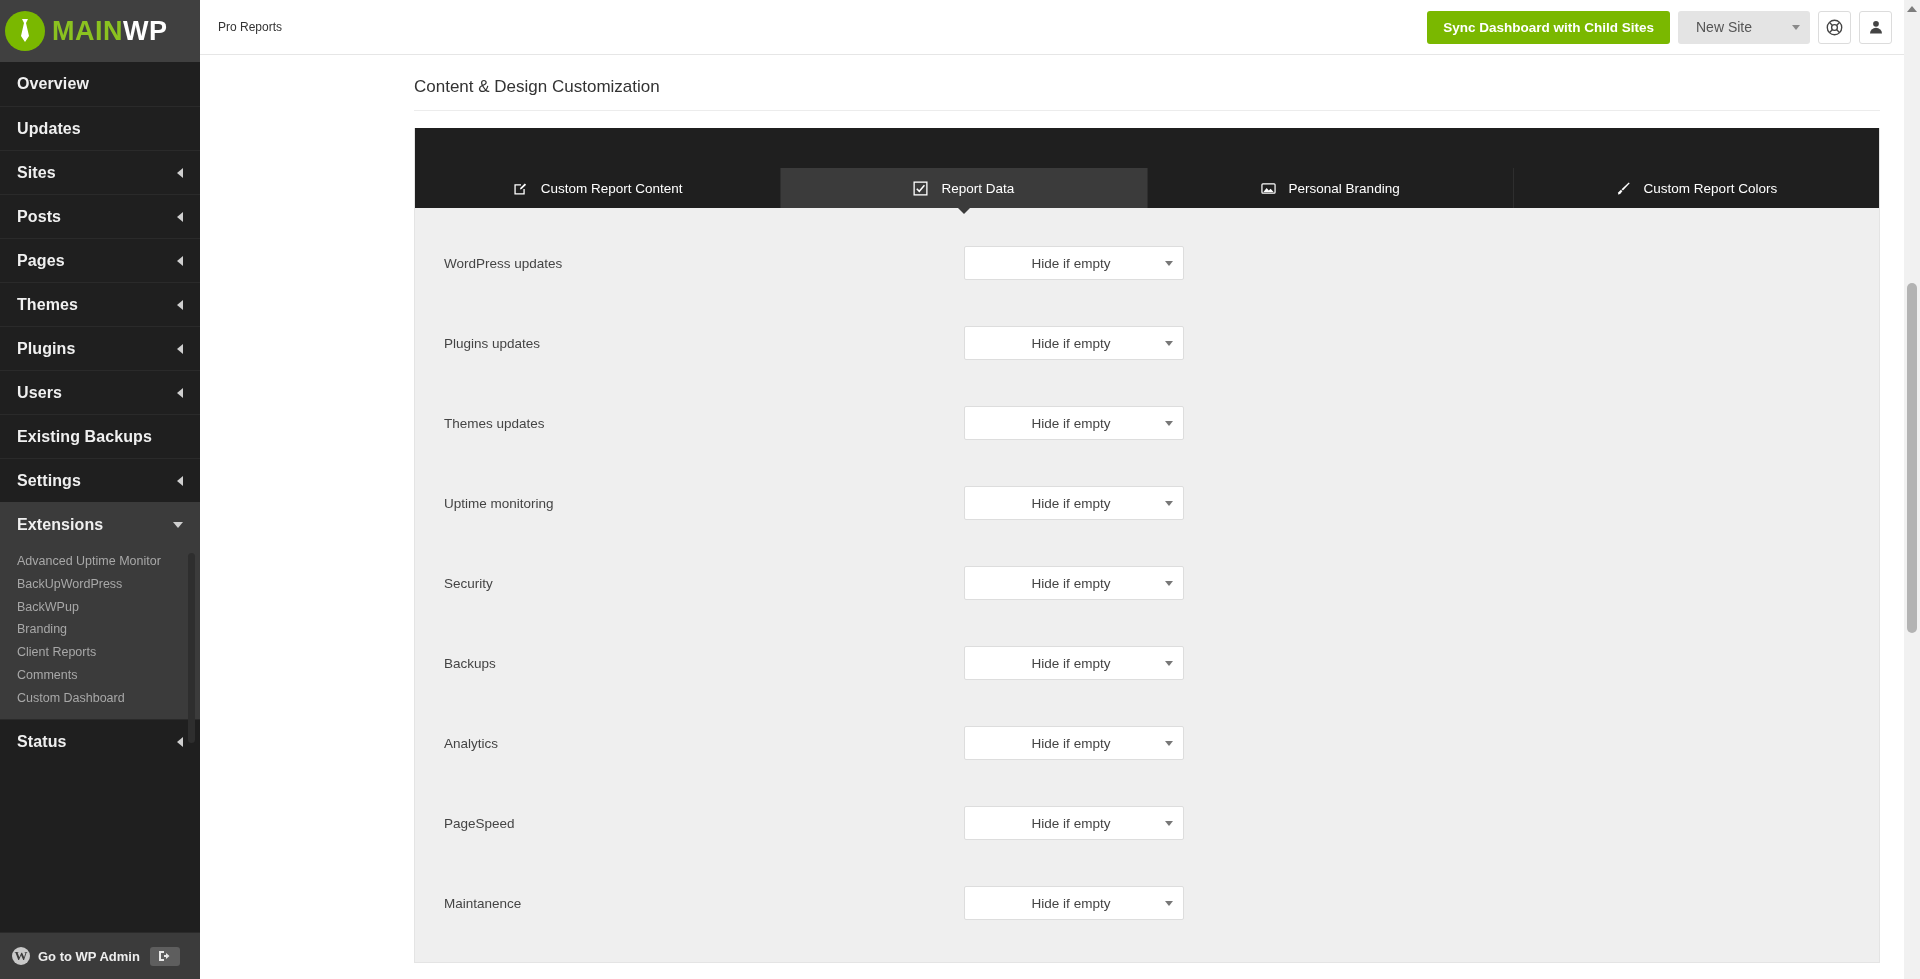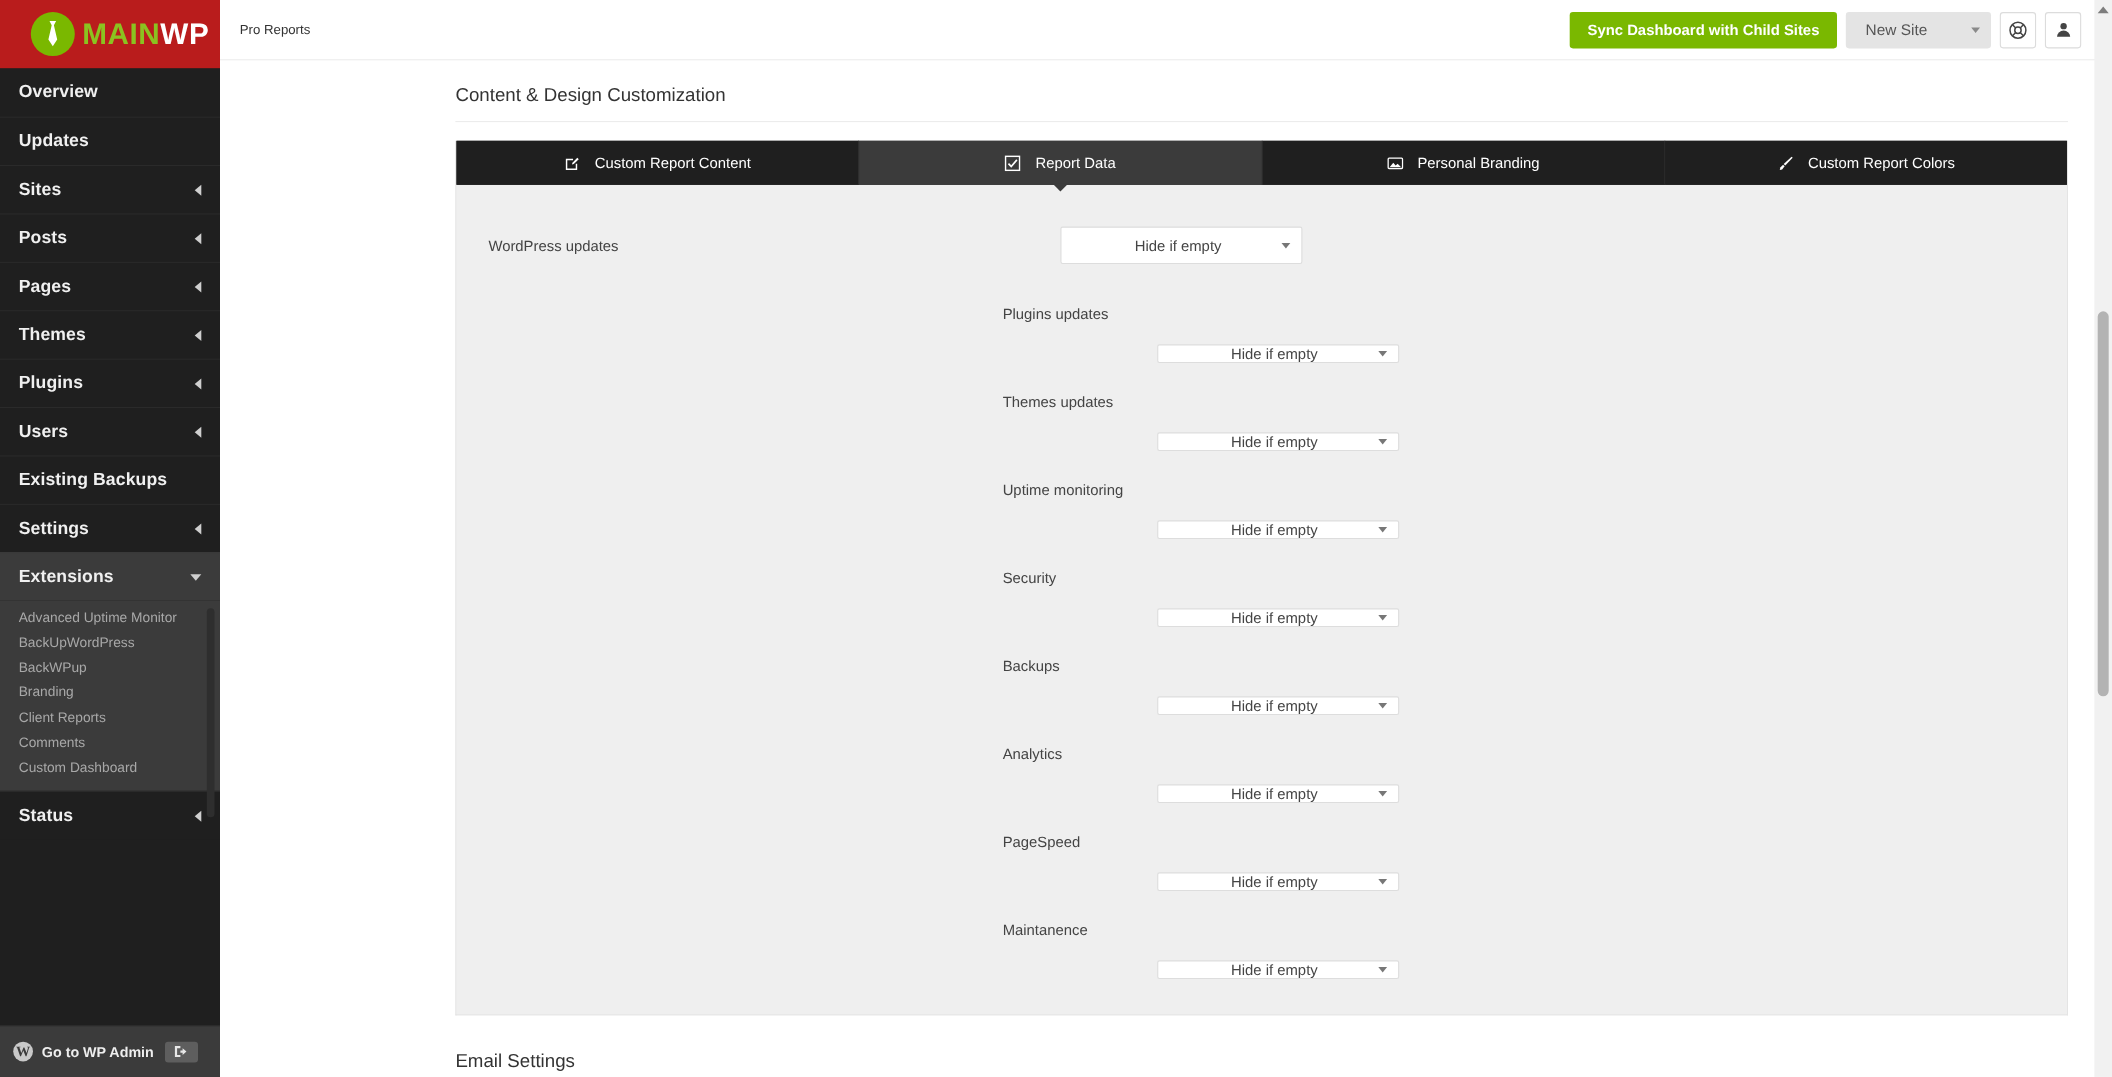--- a/index.html
+++ b/index.html
@@ -16,23 +16,22 @@
     width: 200px; height: 979px;
     background: #1f1f1f;
     position: relative;
     flex: 0 0 200px;
     color: #fff;
     overflow: hidden;
   }
   .logo-wrap {
     height: 62px;
     display: flex; align-items: center;
-    padding-left: 18px;
-    background: #b91c1c;
-    justify-content: center;
+    padding-left: 5px;
+    background: #404040;
   }
   .logo-circle {
     width: 40px; height: 40px; border-radius: 50%;
     background: #7ab800;
     display: flex; align-items: center; justify-content: center;
     flex: 0 0 40px;
   }
   .logo-text {
     font-size: 27px; font-weight: 700; letter-spacing: .5px;
     margin-left: 7px; line-height: 1;
@@ -196,20 +195,21 @@
     flex: 1 1 0;
     height: 40px;
     display: flex; align-items: center; justify-content: center;
     gap: 13px;
     color: #ffffff;
     font-size: 13.5px;
     background: #1f1f1f;
     border-right: 1px solid #2e2e2e;
     cursor: pointer;
     position: relative;
+    margin-top: 40px;
   }
   .tab:last-child { border-right: none; }
   .tab.active { background: #3b3b3b; }
   .tab.active::after {
     content: "";
     position: absolute;
     bottom: -6px; left: 50%;
     transform: translateX(-50%);
     width: 0; height: 0;
     border-left: 7px solid transparent;
@@ -218,21 +218,21 @@
   }
   .tab .ticon { display: flex; align-items: center; }
 
   .rows { padding: 30px 0 34px 0; background: #efefef; }
   .frow {
     display: flex; align-items: center;
     height: 50px;
     padding-left: 29px;
     gap: 20px;
   }
-  .frow + .frow { margin-top: 30px; flex-direction: column; }
+  .frow + .frow { margin-top: 30px; }
   .flabel {
     width: 500px;
     font-size: 13.5px;
     color: #444;
   }
   .fselect {
     width: 220px; height: 34px;
     background: #ffffff;
     border: 1px solid #dddddd;
     border-radius: 2px;

